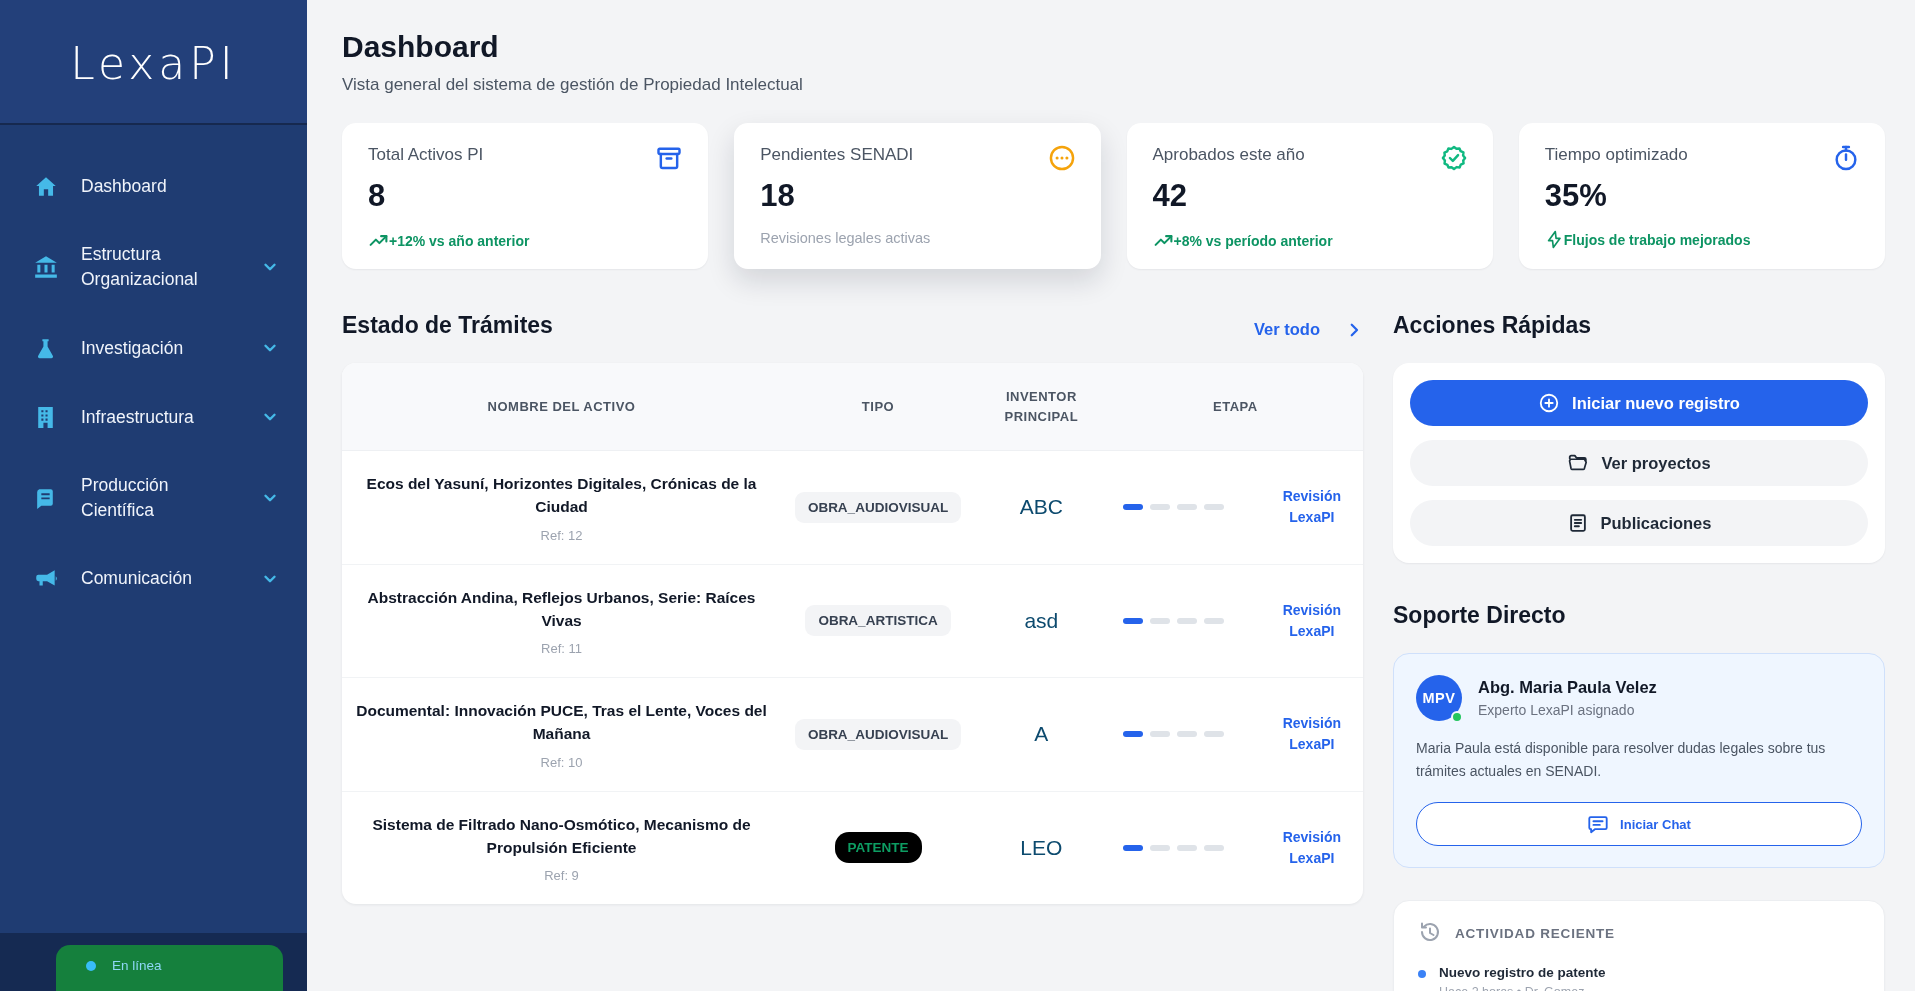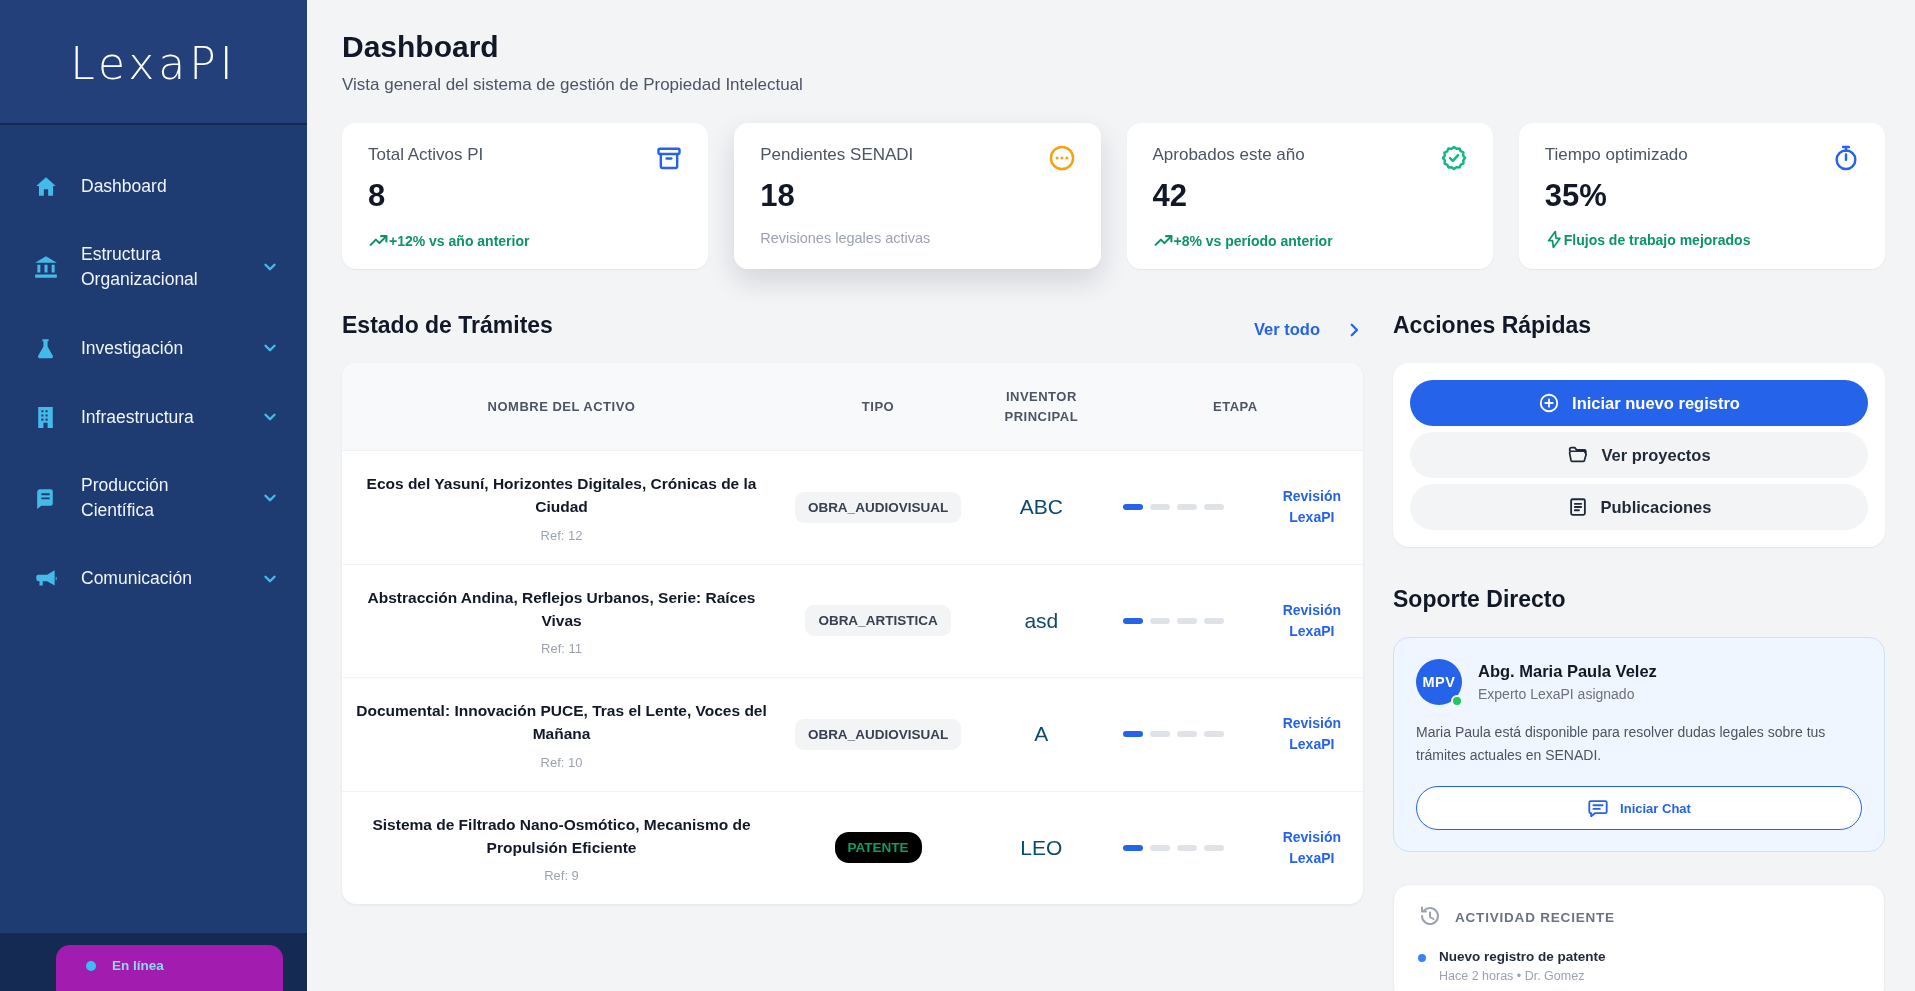--- a/index.html
+++ b/index.html
@@ -10,21 +10,21 @@
   
   .sidebar { width:307px; flex-shrink:0; background:#1f3c72; color:#eef3fb; display:flex; flex-direction:column; }
   .logo-wrap { padding:38px 10px 34px; text-align:center; background:#23407a; border-bottom:2px solid #16294f; }
   .logo { color:#ffffff; font-size:44px; font-weight:300; letter-spacing:4px; font-family:"DejaVu Sans", sans-serif; }
   .nav { padding:42px 26px 10px 30px; display:flex; flex-direction:column; gap:30px; }
   .nav-item { display:flex; align-items:center; gap:22px; font-size:17.5px; color:#f0f4fb; cursor:pointer; padding:6px 2px; }
   .nav-item .nicon { width:27px; height:27px; flex-shrink:0; color:#45b9e8; display:flex; align-items:center; justify-content:center; }
   .nav-item .nlabel { line-height:1.45; max-width:160px; }
   .nav-item .chev { margin-left:auto; color:#45b9e8; width:18px; height:18px; }
   .sidebar-footer { margin-top:auto; background:#152a52; padding:12px 24px 0 56px; }
-  .online-pill { background:#a21caf; border-radius:14px 14px 0 0; padding:13px 30px 18px; display:flex; align-items:center; gap:16px; font-size:13.5px; color:#8fd7f5;font-weight:bold; }
+  .online-pill { background:#15803d; border-radius:14px 14px 0 0; padding:13px 30px 18px; display:flex; align-items:center; gap:16px; font-size:13.5px; color:#8fd7f5; }
   .online-dot { width:10px; height:10px; border-radius:50%; background:#38bdf8; }
 
   
   .main { flex:1; background:#f3f4f6; padding:30px 30px 0 35px; overflow:hidden; }
   .topbar { display:flex; justify-content:space-between; align-items:flex-start; margin-bottom:28px; }
   .page-title { font-size:30px; font-weight:700; color:#111827; }
   .page-subtitle { font-size:17px; color:#4b5563; margin-top:11px; }
   .search-pill { width:264px; height:35px; background:#fff; border:1px solid #e7e9ee; border-radius:999px; display:flex; align-items:center; padding:0 13px; gap:5px; color:#9ca3af; margin-top:8px; box-shadow:0 1px 2px rgba(0,0,0,.04); }
   .search-pill svg { flex-shrink:0; }
   .search-pill input { border:none; outline:none; flex:1; font-size:16px; color:#374151; font-family:inherit; background:transparent; }
@@ -60,21 +60,21 @@
   .type-badge { display:inline-block; background:#f3f4f6; color:#374151; font-weight:700; font-size:13.5px; padding:8px 13px; border-radius:9px; white-space:nowrap; }
   .type-badge.green { background:#000000; color:#0d9d62; border-radius:14px; }
   .inventor { color:#0c4a6e; font-size:21px; }
   .stage-cell { display:flex; align-items:center; justify-content:center; gap:22px; }
   .segments { display:flex; gap:7px; }
   .seg { width:20px; height:6px; border-radius:3px; background:#dfe3e8; }
   .seg.filled { background:#2563eb; }
   .stage-label { color:#2563eb; font-size:14px; font-weight:600; width:72px; line-height:1.5; text-align:center;margin-left:30px; }
 
   
-  .actions-card { background:#fff; border-radius:16px; padding:17px; box-shadow:0 1px 2px rgba(15,23,42,.06); display:flex; flex-direction:column; gap:6px; margin-bottom:32px; }
+  .actions-card { background:#fff; border-radius:16px; padding:17px; box-shadow:0 1px 2px rgba(15,23,42,.06); display:flex; flex-direction:column; gap:14px; margin-bottom:32px; }
   .action-btn { height:46px; border:none; border-radius:999px; display:flex; align-items:center; justify-content:center; gap:12px; font-size:16.5px; font-weight:700; cursor:pointer; font-family:inherit; }
   .action-btn.primary { background:#2563eb; color:#fff; }
   .action-btn.secondary { background:#f3f4f6; color:#1f2937; }
 
   .support-card { background:#eff6ff; border:1px solid #cfe0fb; border-radius:16px; padding:21px 22px; margin-bottom:32px; }
   .support-head { display:flex; align-items:center; gap:16px; margin-bottom:16px; }
   .avatar { width:46px; height:46px; border-radius:50%; background:#2563eb; color:#fff; font-weight:700; font-size:14.5px; display:flex; align-items:center; justify-content:center; letter-spacing:.5px; position:relative; flex-shrink:0; }
   .avatar-status { position:absolute; right:-1px; bottom:-2px; width:12px; height:12px; border-radius:50%; background:#22c55e; border:2px solid #eff6ff; }
   .support-name { font-size:16.5px; font-weight:700; color:#111827; }
   .support-role { font-size:14px; color:#6b7280; margin-top:5px; }

